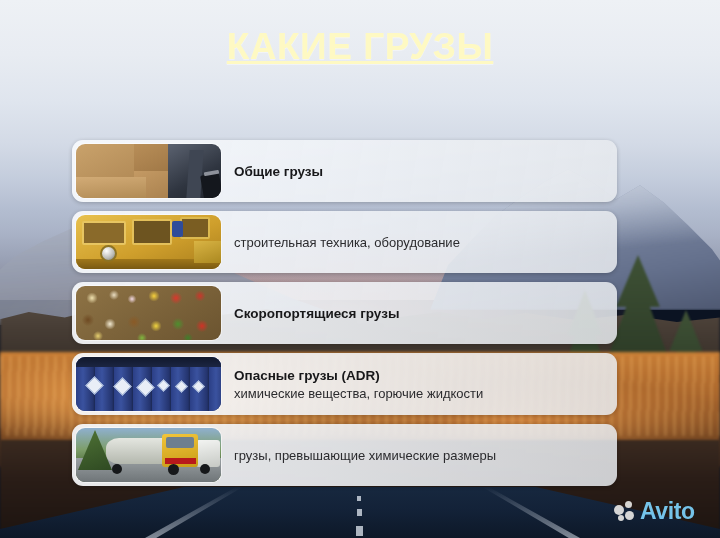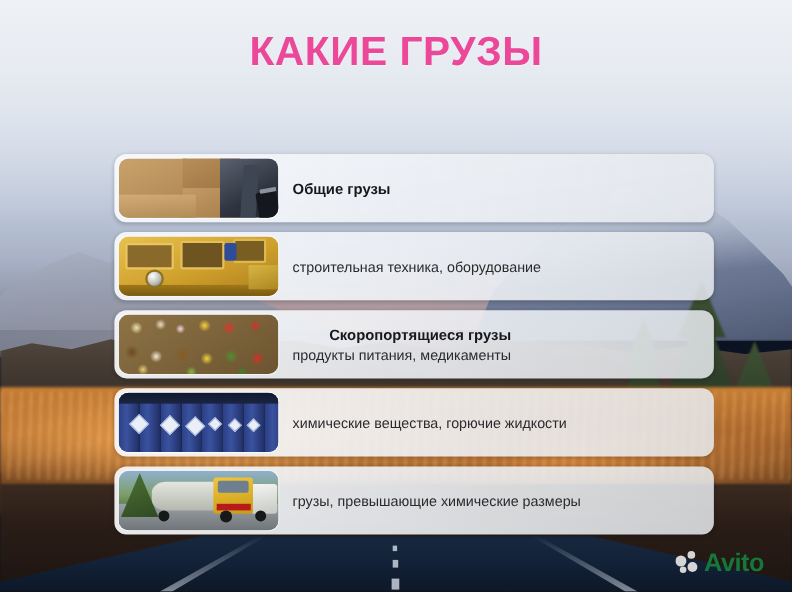--- a/index.html
+++ b/index.html
@@ -133,28 +133,29 @@
   .veil { position:absolute; inset:0; backdrop-filter:blur(.4px); pointer-events:none; }
 
   
   #headline {
     position:absolute; left:0; top:26px; width:720px;
     text-align:center;
     font-weight:bold;
     font-size:37px;
     line-height:41px;
     letter-spacing:.5px;
-    color:#ec4899;
+    color:#fef9c3;
     text-shadow:0 1px 1px rgba(255,255,255,.45);
+    text-decoration:underline;
   }
   #headline .l2 { display:block; }
 
   
   #cards {
-    position:absolute; left:104px; top:140px; width:545px;text-align:right;
+    position:absolute; left:72px; top:140px; width:545px;
   }
   .card {
     position:relative;
     height:62px;
     margin-bottom:9px;
     border-radius:11px;
     background:linear-gradient(100deg, rgba(247,249,252,.93) 0%, rgba(240,243,247,.90) 45%, rgba(231,234,238,.86) 100%);
     box-shadow:0 1px 4px rgba(0,0,0,.22);
     display:flex; align-items:center;
     overflow:hidden;
@@ -248,21 +249,21 @@
     display:flex; align-items:center; gap:4px;
     opacity:.92;
   }
   #avito-mark { position:relative; width:22px; height:22px; }
   #avito-mark span { position:absolute; border-radius:50%; background:#e7e5e3; display:block; }
   .am1 { left:0px;  top:4px;  width:10px; height:10px; }
   .am2 { left:11px; top:0px;  width:7px;  height:7px;  }
   .am3 { left:11px; top:10px; width:9px;  height:9px;  }
   .am4 { left:4px;  top:14px; width:6px;  height:6px;  }
   #avito-word {
-    font-size:23px; font-weight:bold; color:#15803d;
+    font-size:23px; font-weight:bold; color:#7dd3fc;
     letter-spacing:-.4px; line-height:23px;
   }
 </style>
 </head>
 <body>
 
 <div id="scene">
   <div class="sky"></div>
   <div class="sky-warm"></div>
   <div class="mtn-left"></div>
@@ -323,36 +324,36 @@
       <div class="csub">строительная техника, оборудование</div>
     </div>
   </div>
 
   <div class="card">
     <div class="thumb">
       <i class="t3a"></i>
     </div>
     <div class="ctext">
       <div class="ctitle">Скоропортящиеся грузы</div>
-      <div class="csub">продукты питания, медикаменты</div>
     </div>
   </div>
 
   <div class="card">
     <div class="thumb">
       <i class="t4a"></i>
         <i class="t4b"></i>
       <i class="diam dm1"></i>
         <i class="diam dm2"></i>
         <i class="diam dm3"></i>
       <i class="diam dmS dm4"></i>
         <i class="diam dmS dm5"></i>
         <i class="diam dmS dm6"></i>
     </div>
     <div class="ctext">
+      <div class="ctitle">Опасные грузы (ADR)</div>
       <div class="csub">химические вещества, горючие жидкости</div>
     </div>
   </div>
 
   <div class="card">
     <div class="thumb">
       <i class="t5a"></i>
         <i class="t5b"></i>
         <i class="t5c"></i>
         <i class="t5d"></i>

